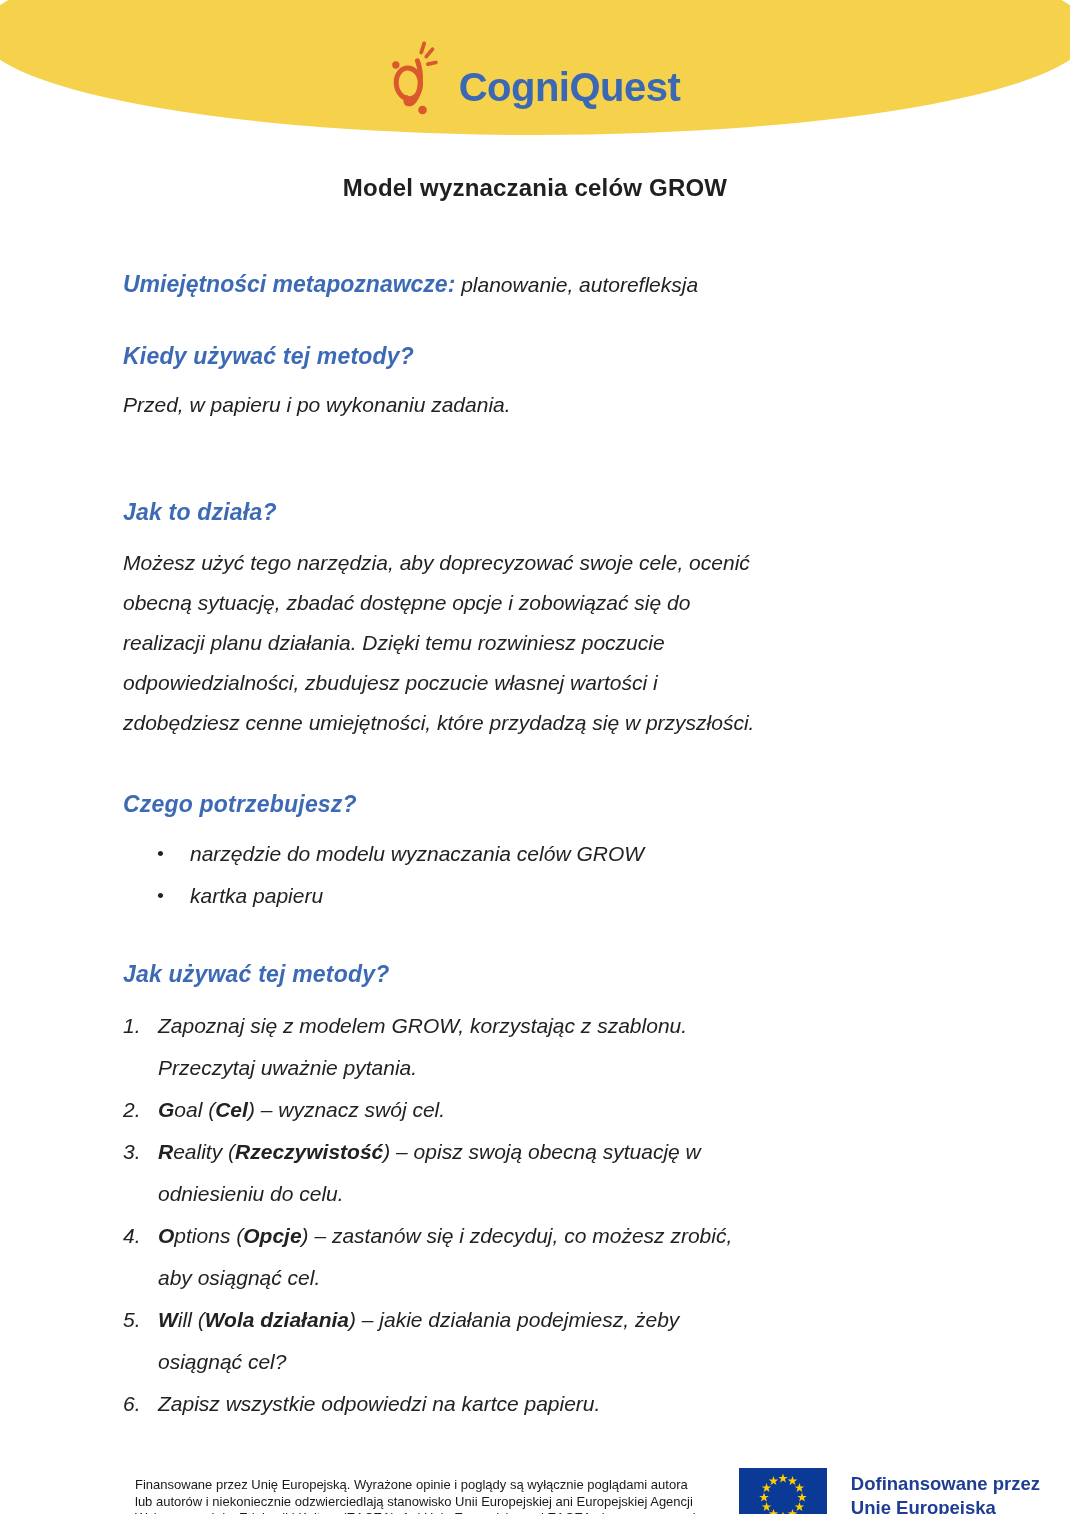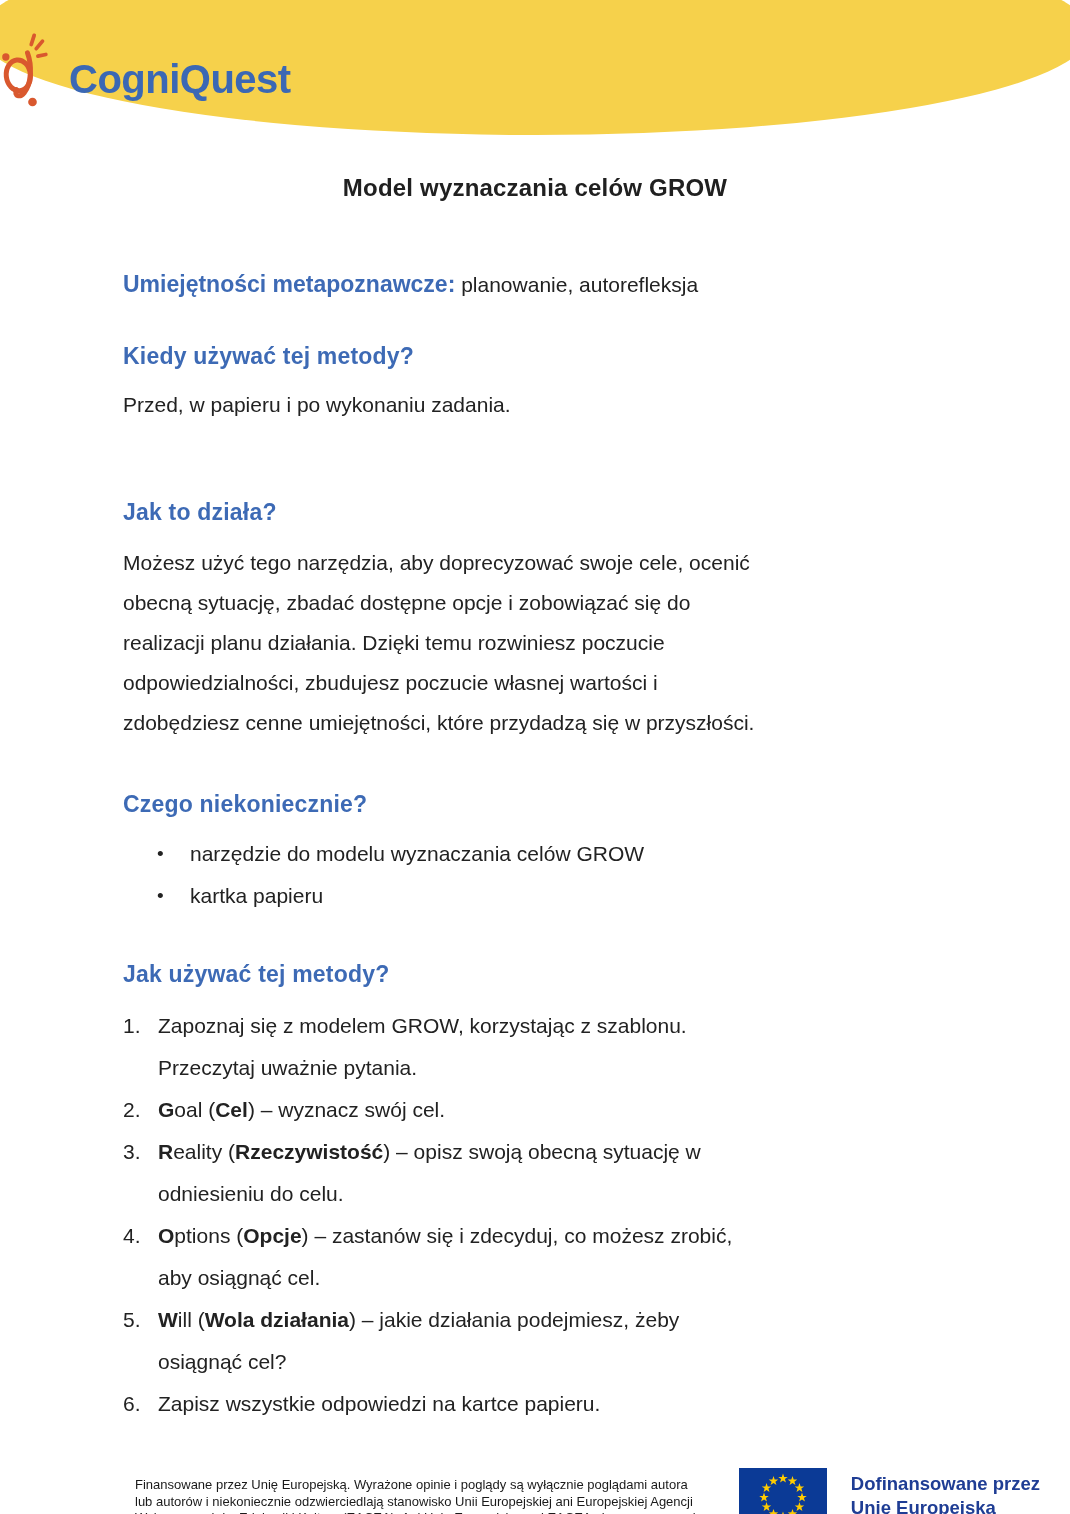--- a/index.html
+++ b/index.html
@@ -26,38 +26,38 @@
 
   
   .banner{position:relative;height:136px;}
   .banner-ellipse{
     position:absolute;left:-20px;top:-70px;
     width:1110px;height:205px;
     border-radius:50%;
     background:var(--banner-yellow);
   }
   .logo-row{
-    position:absolute;left:0;right:0;top:28px;
-    display:flex;align-items:center;gap:19px;
+    position:absolute;left:0;right:0;top:36px;
+    display:flex;justify-content:center;align-items:center;gap:19px;
   }
   .wordmark{
     font-size:40px;font-weight:bold;color:var(--logo-blue);
     letter-spacing:-0.5px;line-height:1;padding-top:14px;
   }
 
   
   h1.title{
     margin:38px 0 0 0;
     text-align:center;
     font-size:24px;font-weight:bold;color:#202020;
     letter-spacing:0.2px;
   }
 
   
-  .content{padding:0 120px 0 123px;width:888px;}
+  .content{padding:0 120px 0 123px;width:888px;font-style:italic;}
   .skills-line{margin:66px 0 0 0;font-size:21px;line-height:32px;}
   .skills-line .label{color:var(--heading-blue);font-weight:bold;font-size:23px;}
   h2.sec{
     color:var(--heading-blue);font-size:23px;font-weight:bold;
     margin:0;line-height:30px;letter-spacing:0.2px;
   }
   h2.m-when{margin-top:40px;}
   h2.m-how{margin-top:72px;}
   h2.m-needs{margin-top:46px;}
   h2.m-usage{margin-top:42px;}
@@ -120,21 +120,21 @@
       <span class="label">Umiejętności metapoznawcze:</span>
       <span>planowanie, autorefleksja</span>
     </p>
 
     <h2 class="sec m-when">Kiedy używać tej metody?</h2>
     <p class="body">Przed, w papieru i po wykonaniu zadania.</p>
 
     <h2 class="sec m-how">Jak to działa?</h2>
     <p class="body long">Możesz użyć tego narzędzia, aby doprecyzować swoje cele, ocenić obecną sytuację, zbadać dostępne opcje i zobowiązać się do realizacji planu działania. Dzięki temu rozwiniesz poczucie odpowiedzialności, zbudujesz poczucie własnej wartości i zdobędziesz cenne umiejętności, które przydadzą się w przyszłości.</p>
 
-    <h2 class="sec m-needs">Czego niekoniecznie?</h2>
+    <h2 class="sec m-needs">Czego potrzebujesz?</h2>
     <ul class="bullets">
         <li>
           <span class="marker">•</span>
           <span class="li-text"><span>narzędzie do modelu wyznaczania celów GROW</span></span>
         </li>
         <li>
           <span class="marker">•</span>
           <span class="li-text"><span>kartka papieru</span></span>
         </li>
       </ul>

